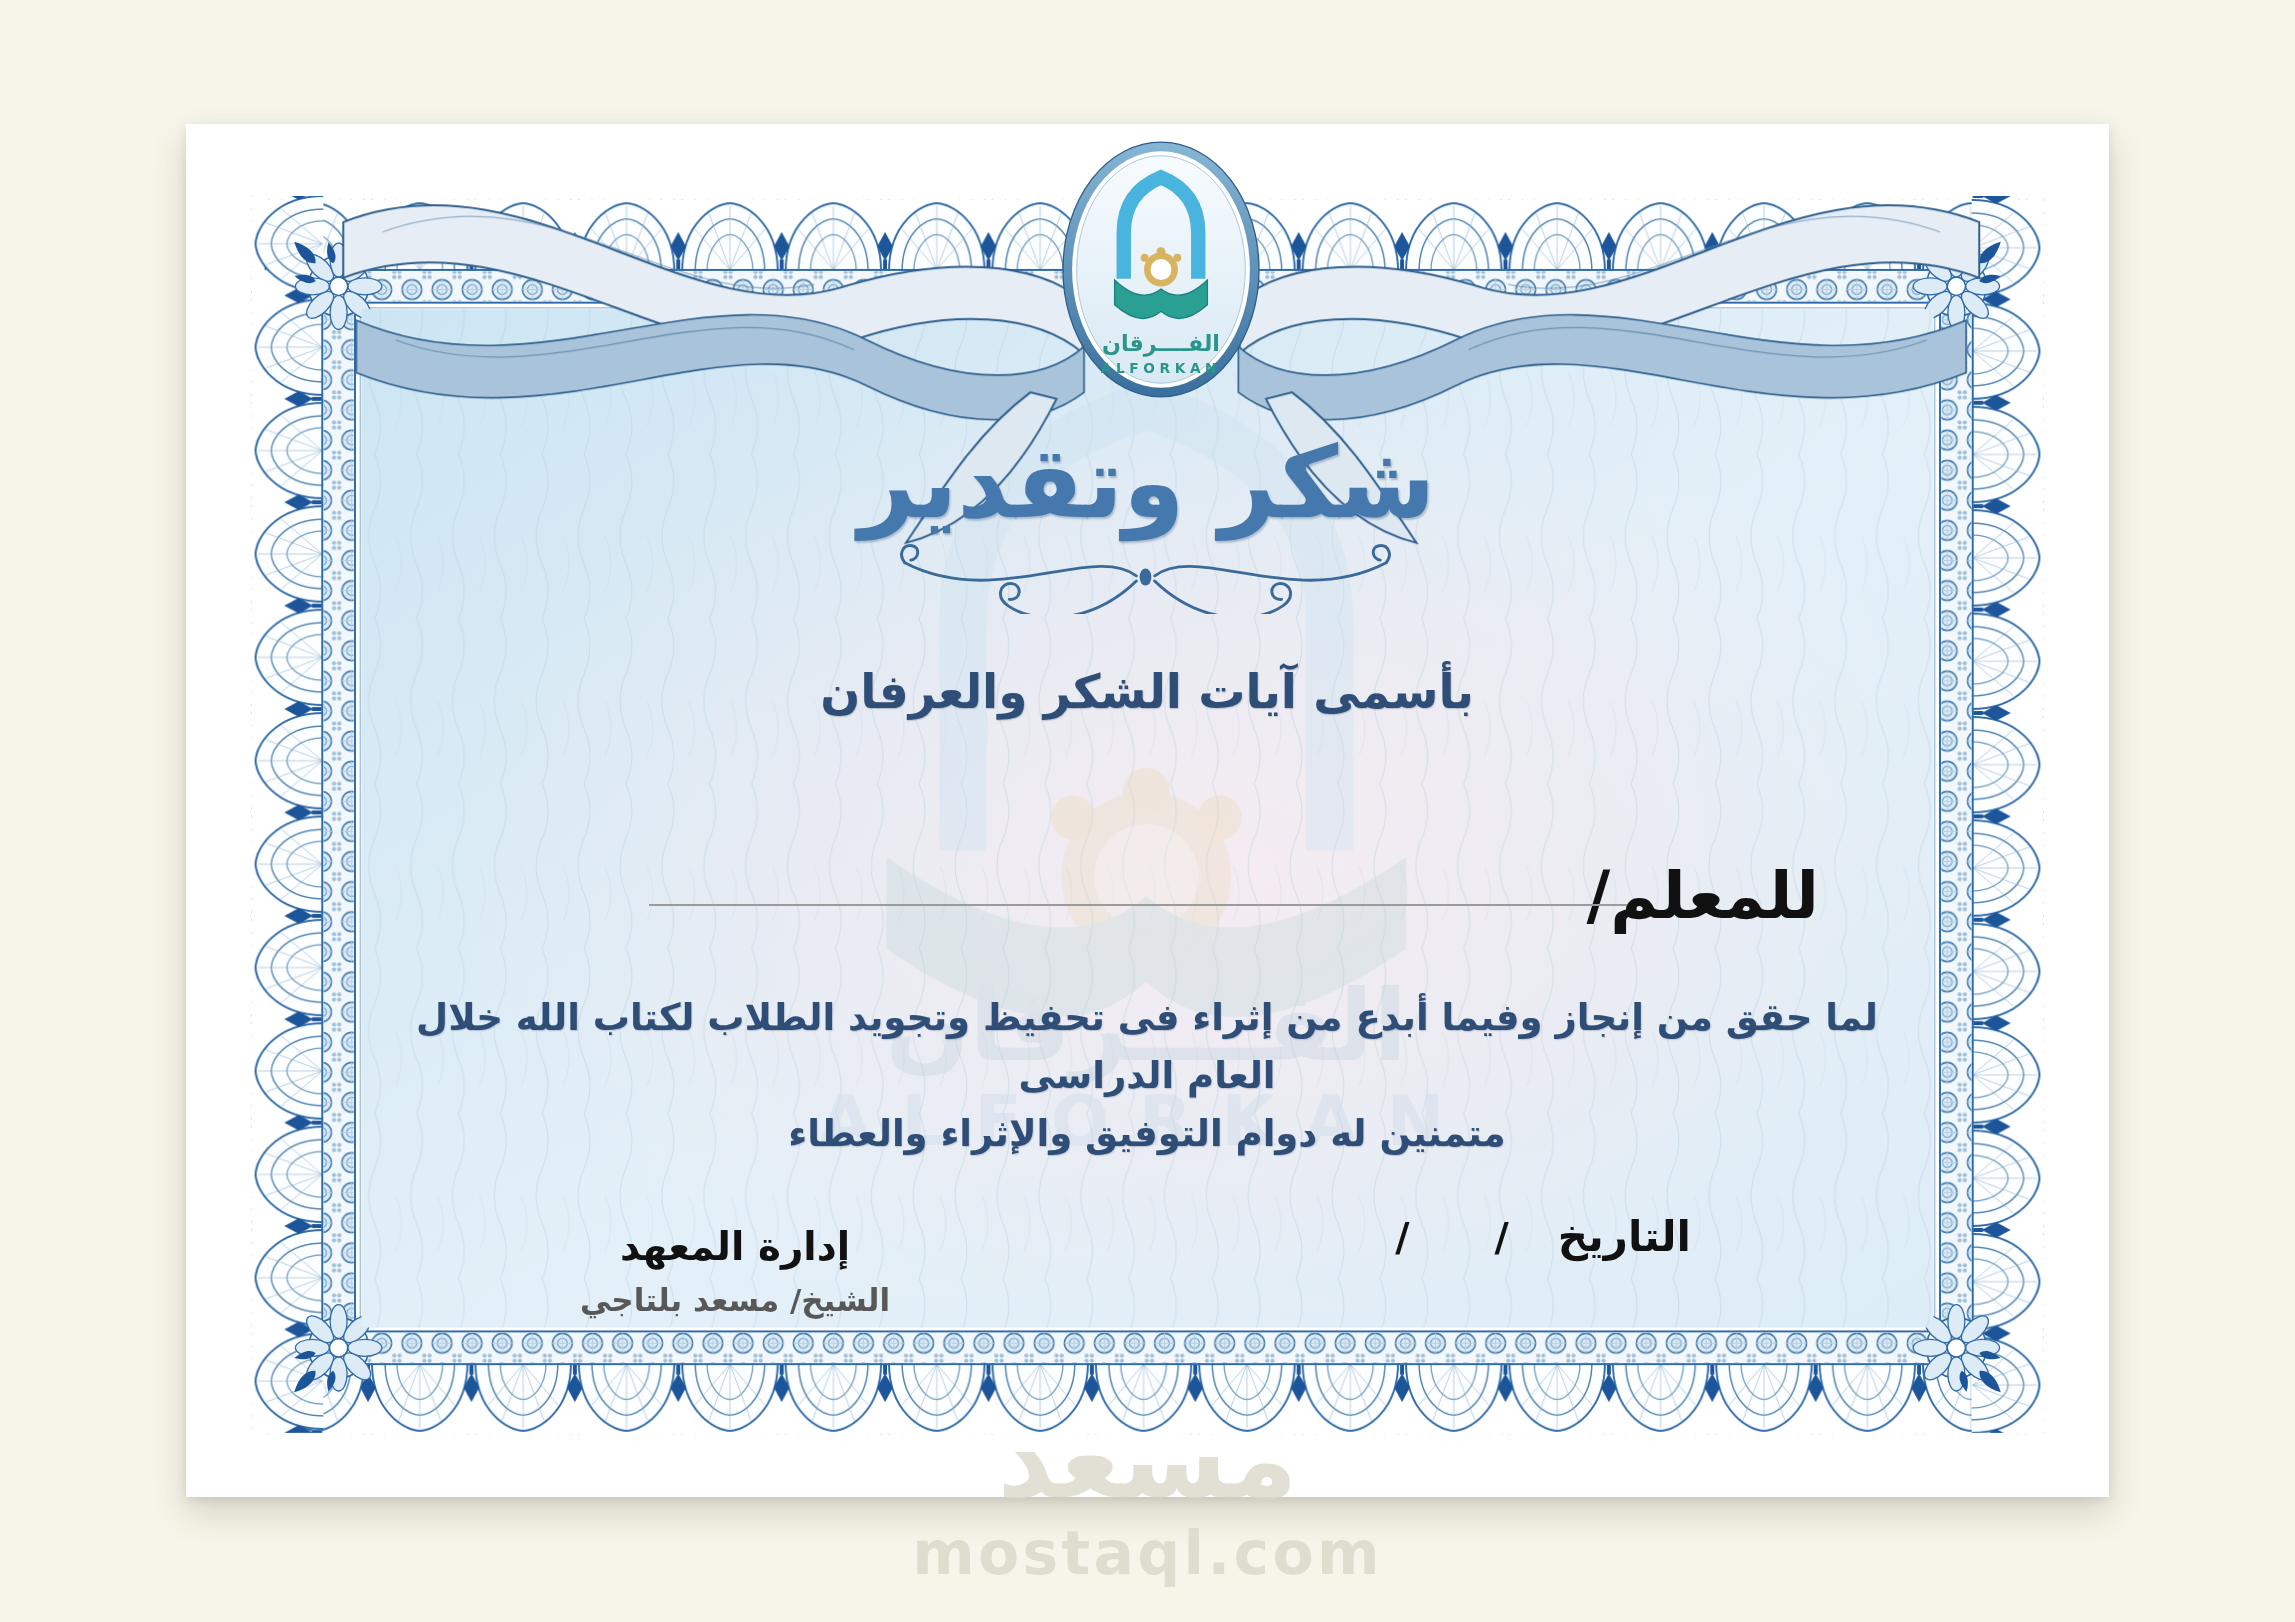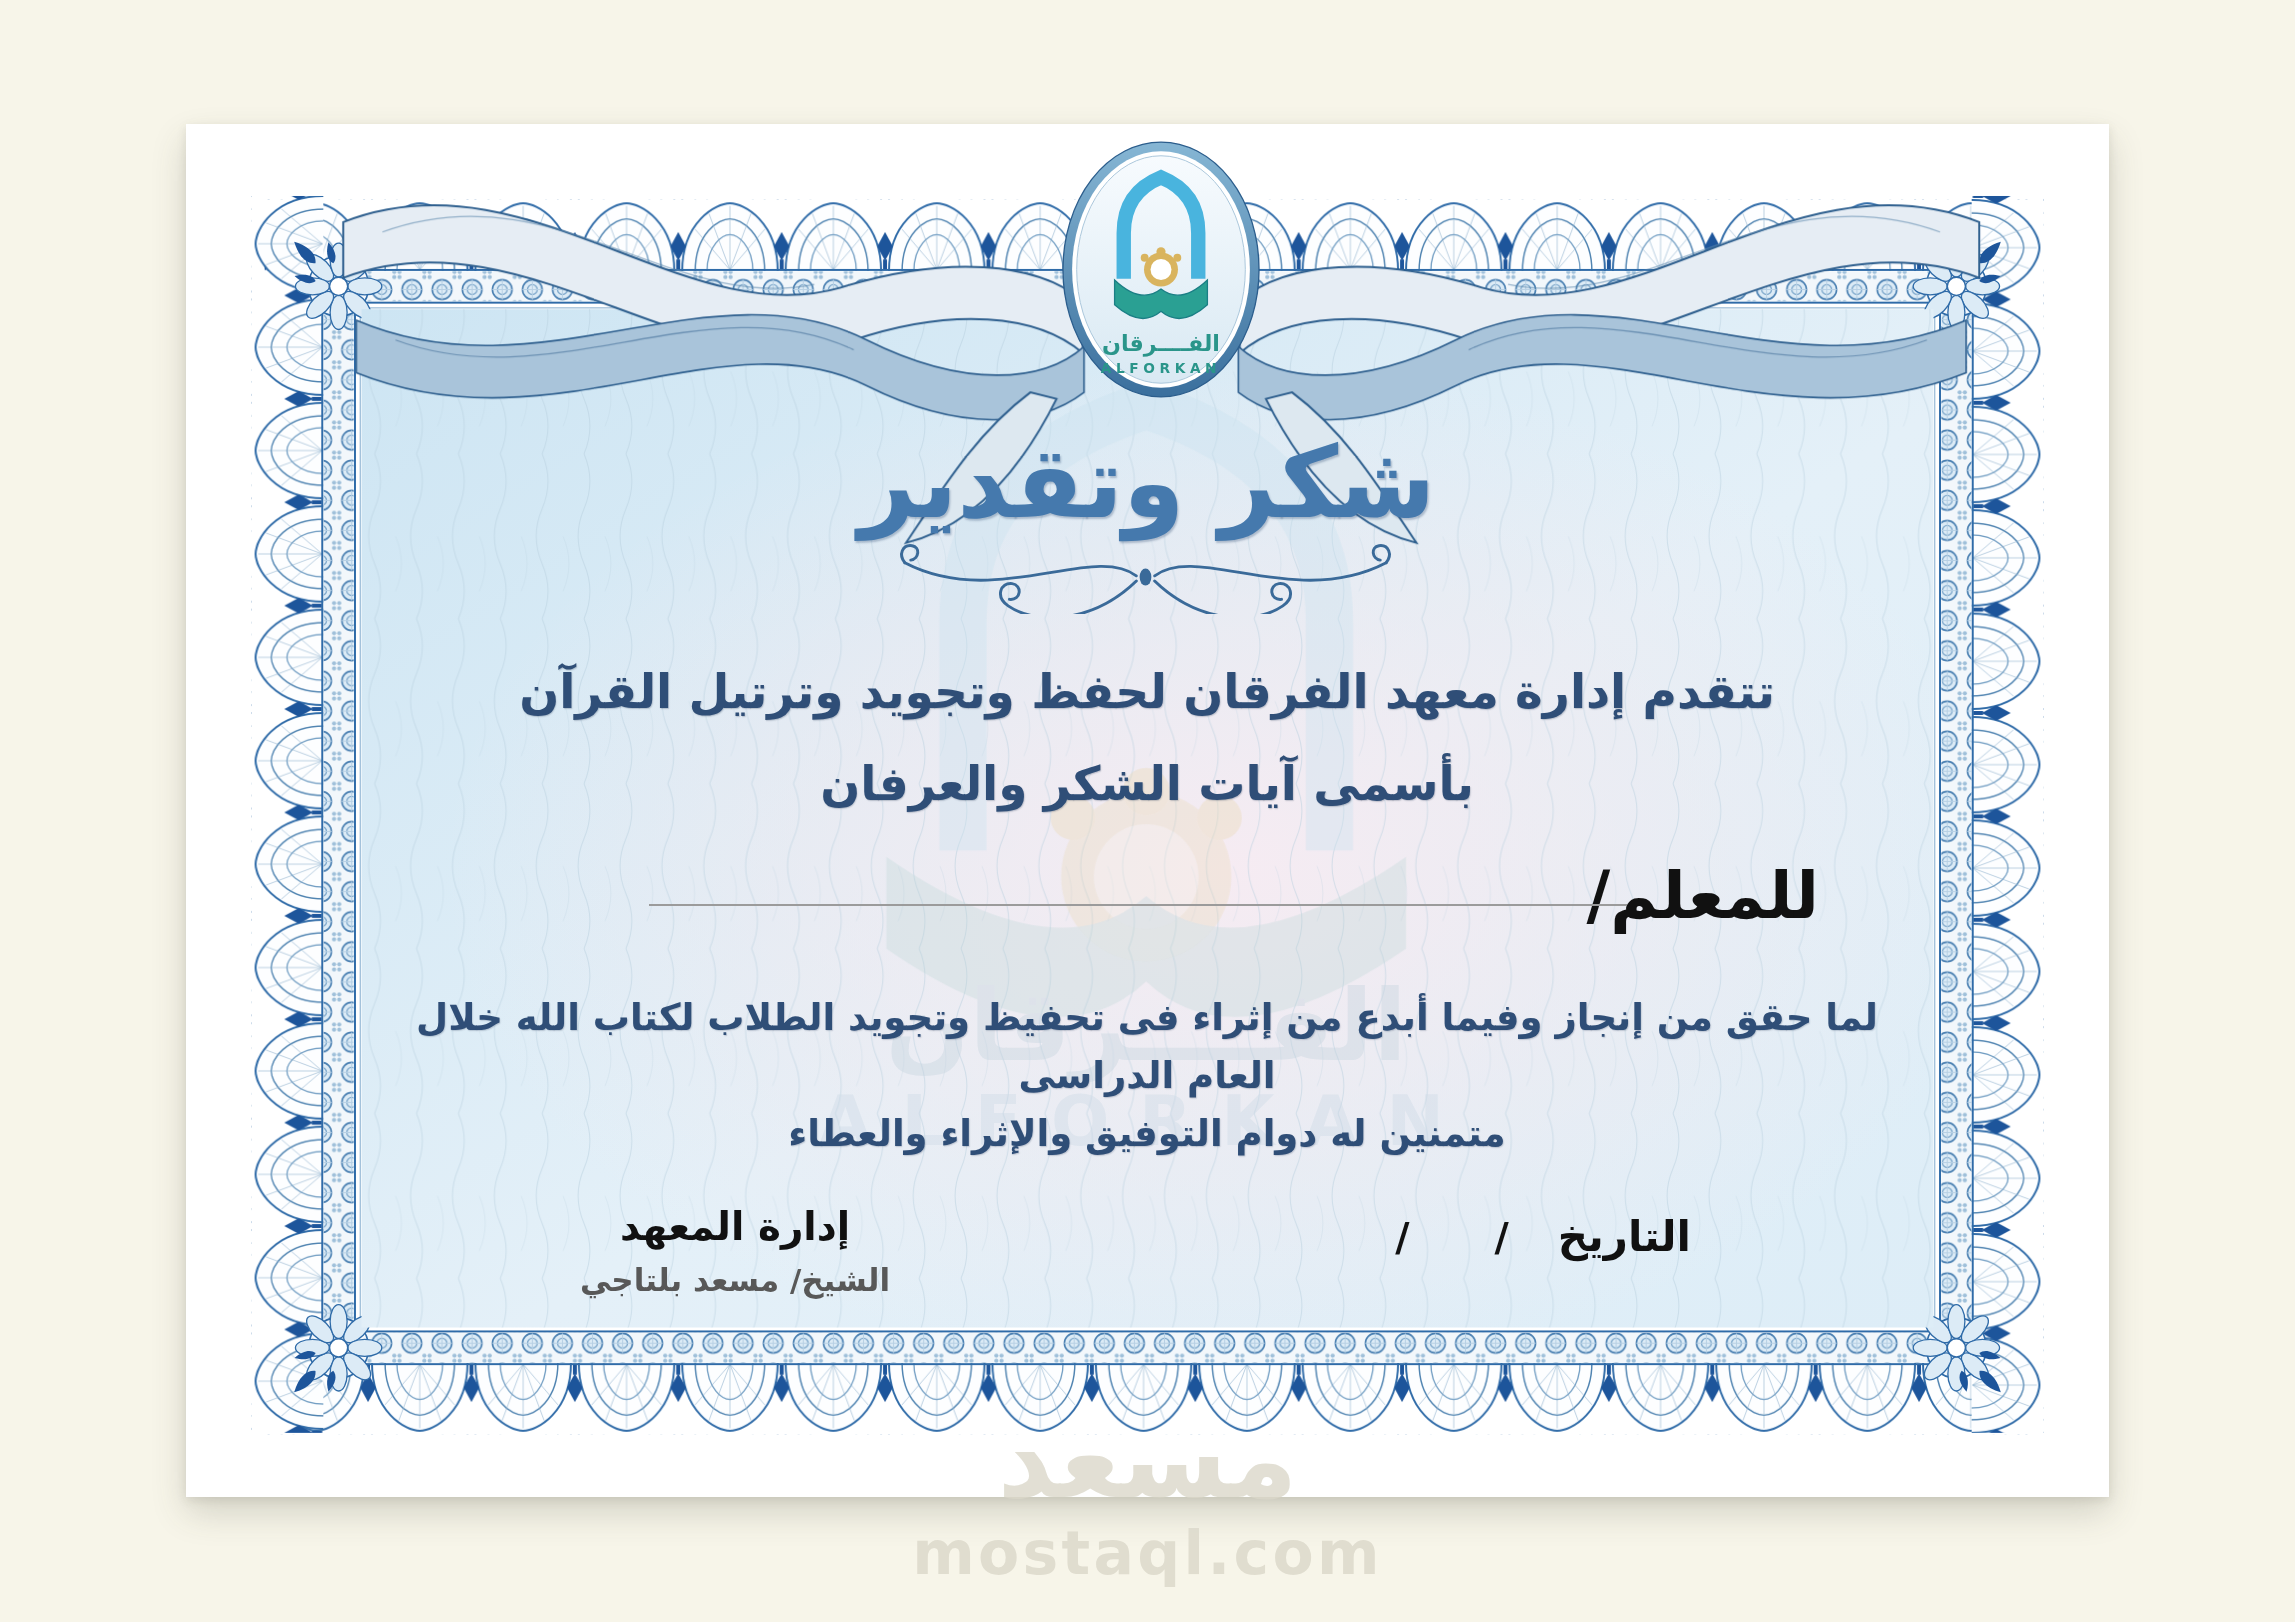--- a/index.html
+++ b/index.html
@@ -53,21 +53,21 @@
   .date-row{
     position:absolute;top:1088px;right:418px;direction:rtl;
     display:flex;align-items:baseline;column-gap:49px;
   }
   .date-label{font-size:42px;font-weight:bold;color:var(--text-black);}
   .slash{font-size:39px;font-weight:bold;color:var(--text-black);}
   .slash.second{margin-right:36px;}
   .admin{
     left:346px;top:1080px;width:406px;text-align:center;
   }
-  .admin-title{font-size:39px;font-weight:bold;color:var(--text-black);}
+  .admin-title{font-size:39px;font-weight:bold;color:var(--text-black);margin-top:20px;}
   .admin-name{font-size:31px;font-weight:bold;color:var(--text-gray);margin-top:13px;}
   .wm{position:absolute;left:0;top:1406px;width:100%;text-align:center;line-height:1;}
   .wm-logo{font-size:108px;font-weight:bold;color:var(--watermark-gray);opacity:.8;}
   .wm-site{font-size:60px;font-weight:bold;color:#dedbcd;opacity:.9;margin-top:9px;letter-spacing:3.3px;}
 </style>
 </head>
 <body>
 
 <div class="sheet">
 
@@ -191,21 +191,20 @@
       <g transform="translate(760,0) scale(-1,1)">
         <path d="M12,42 C150,114 300,12 366,62"></path>
         <path d="M12,42 C2,30 8,14 23,16 C36,18 34,36 21,38"></path>
         <path d="M366,70 C300,134 214,138 170,108 C150,94 158,72 176,74 C192,76 190,100 172,98"></path>
       </g>
     </g>
     <ellipse cx="380" cy="64" rx="9" ry="13" fill="#3a6a99"></ellipse>
   </svg>
 
   <div class="txt statement">
-    <div>تتقدم إدارة معهد الفرقان لحفظ وتجويد وترتيل القرآن</div>
     <div>بأسمى آيات الشكر والعرفان</div>
   </div>
 
   <div class="txt recipient">للمعلم/</div>
   <div class="name-line"></div>
 
   <div class="txt bodytext">
     <div>لما حقق من إنجاز وفيما أبدع من إثراء  فى تحفيظ وتجويد الطلاب لكتاب الله خلال</div>
     <div>العام الدراسى</div>
     <div>متمنين له دوام التوفيق والإثراء والعطاء</div>

